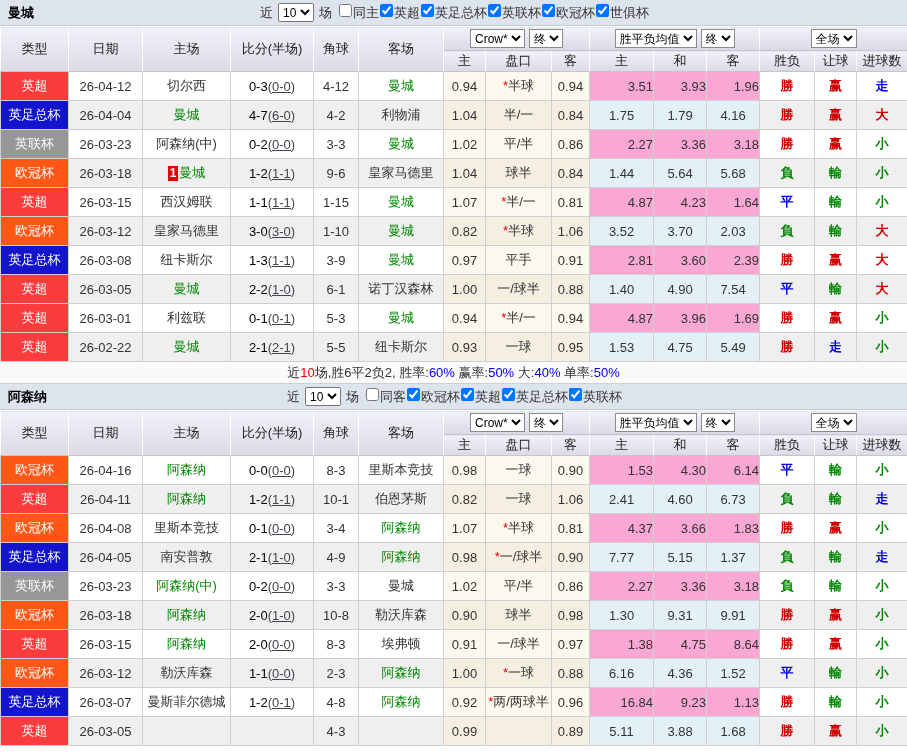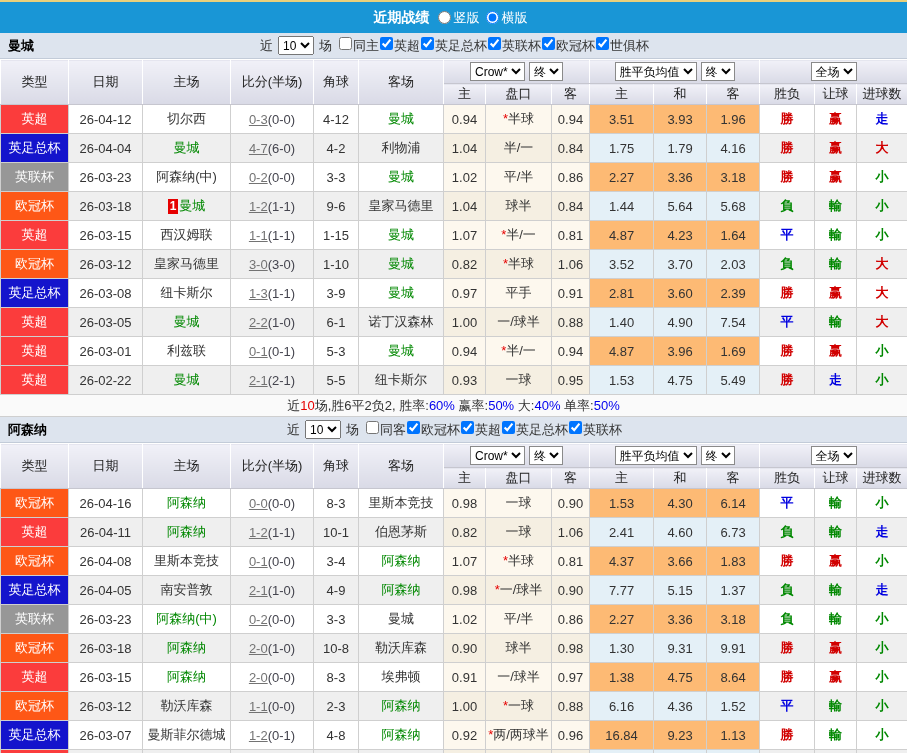--- a/index.html
+++ b/index.html
@@ -30,58 +30,45 @@
   .stats-table th,.stats-table td{overflow:hidden;white-space:nowrap;text-align:center;}
   .hd{background:linear-gradient(#f1f1f8,#d9dae6);border:1px solid #fff;
       border-bottom:1px solid #c6c6cf;font-weight:normal;color:#222;height:17px;padding:1px 0;}
   .hd-sel{height:21px;}
   .hd-sel select{height:19px;font-size:12px;border:1px solid #8a8a8a;background:#fff;margin:0 2px;}
   tbody td{border:1px solid #cfcfcf;height:28px;padding:0;}
   tr.odd td{background:#ffffff;}
   tr.even td{background:#efefef;}
   tr.odd td.cream{background:#fdf8ee;}
   tr.even td.cream{background:#f5efe2;}
-  tr.odd td.aqua{background:#fdba74;}
+  tr.odd td.aqua{background:#f9a8d4;text-align:right;}
   tr.even td.aqua{background:#e4f0f7;}
   td.c-type{color:#fff;}
   .team-green{color:#008800;}
-  .ft{color:#737373;text-decoration:underline;}
-  .ht{color:#44444e;}
+  .ft{color:#000000;}
+  .ht{color:#44444e;text-decoration:underline;}
   .num1{display:inline-block;background:#e60000;color:#fff;font-size:12px;line-height:15px;
         padding:0 2px;margin-right:1px;font-weight:bold;}
   .star{color:#e60000;}
   .res{font-weight:bold;}
   .r{color:#d10000;}
   .g{color:#008800;}
   .b{color:#0000e0;}
 
   
   .summary{height:21px;background:#fafafa;border-bottom:1px solid #cfcfcf;
            display:flex;align-items:center;justify-content:center;font-size:13px;}
   .seg-k{color:#333;white-space:pre;}
   .seg-r{color:#e60000;white-space:pre;}
   .seg-b{color:#0000ee;white-space:pre;}
 </style>
 </head>
 <body>
 
 <div class="page">
-  <div class="topbar">
-    <span class="title">近期战绩</span>
-    <span style="display:flex;align-items:center;">
-        <label>
-          <input type="radio" name="version" style="">
-          <span>竖版</span>
-        </label>
-        <label>
-          <input type="radio" name="version" checked="" style="">
-          <span>横版</span>
-        </label>
-      </span>
-  </div>
   <div>
   <section class="team-section">
     <div class="section-header">
       <span class="team-name">曼城</span>
       <div class="controls">
         <span class="ctl-label">近</span>
         <select class="games-select"><option>10</option></select>
         <span class="ctl-label">场</span>
         <span class="filters">
               <label class="filter"><input type="checkbox" style="">同主</label>

